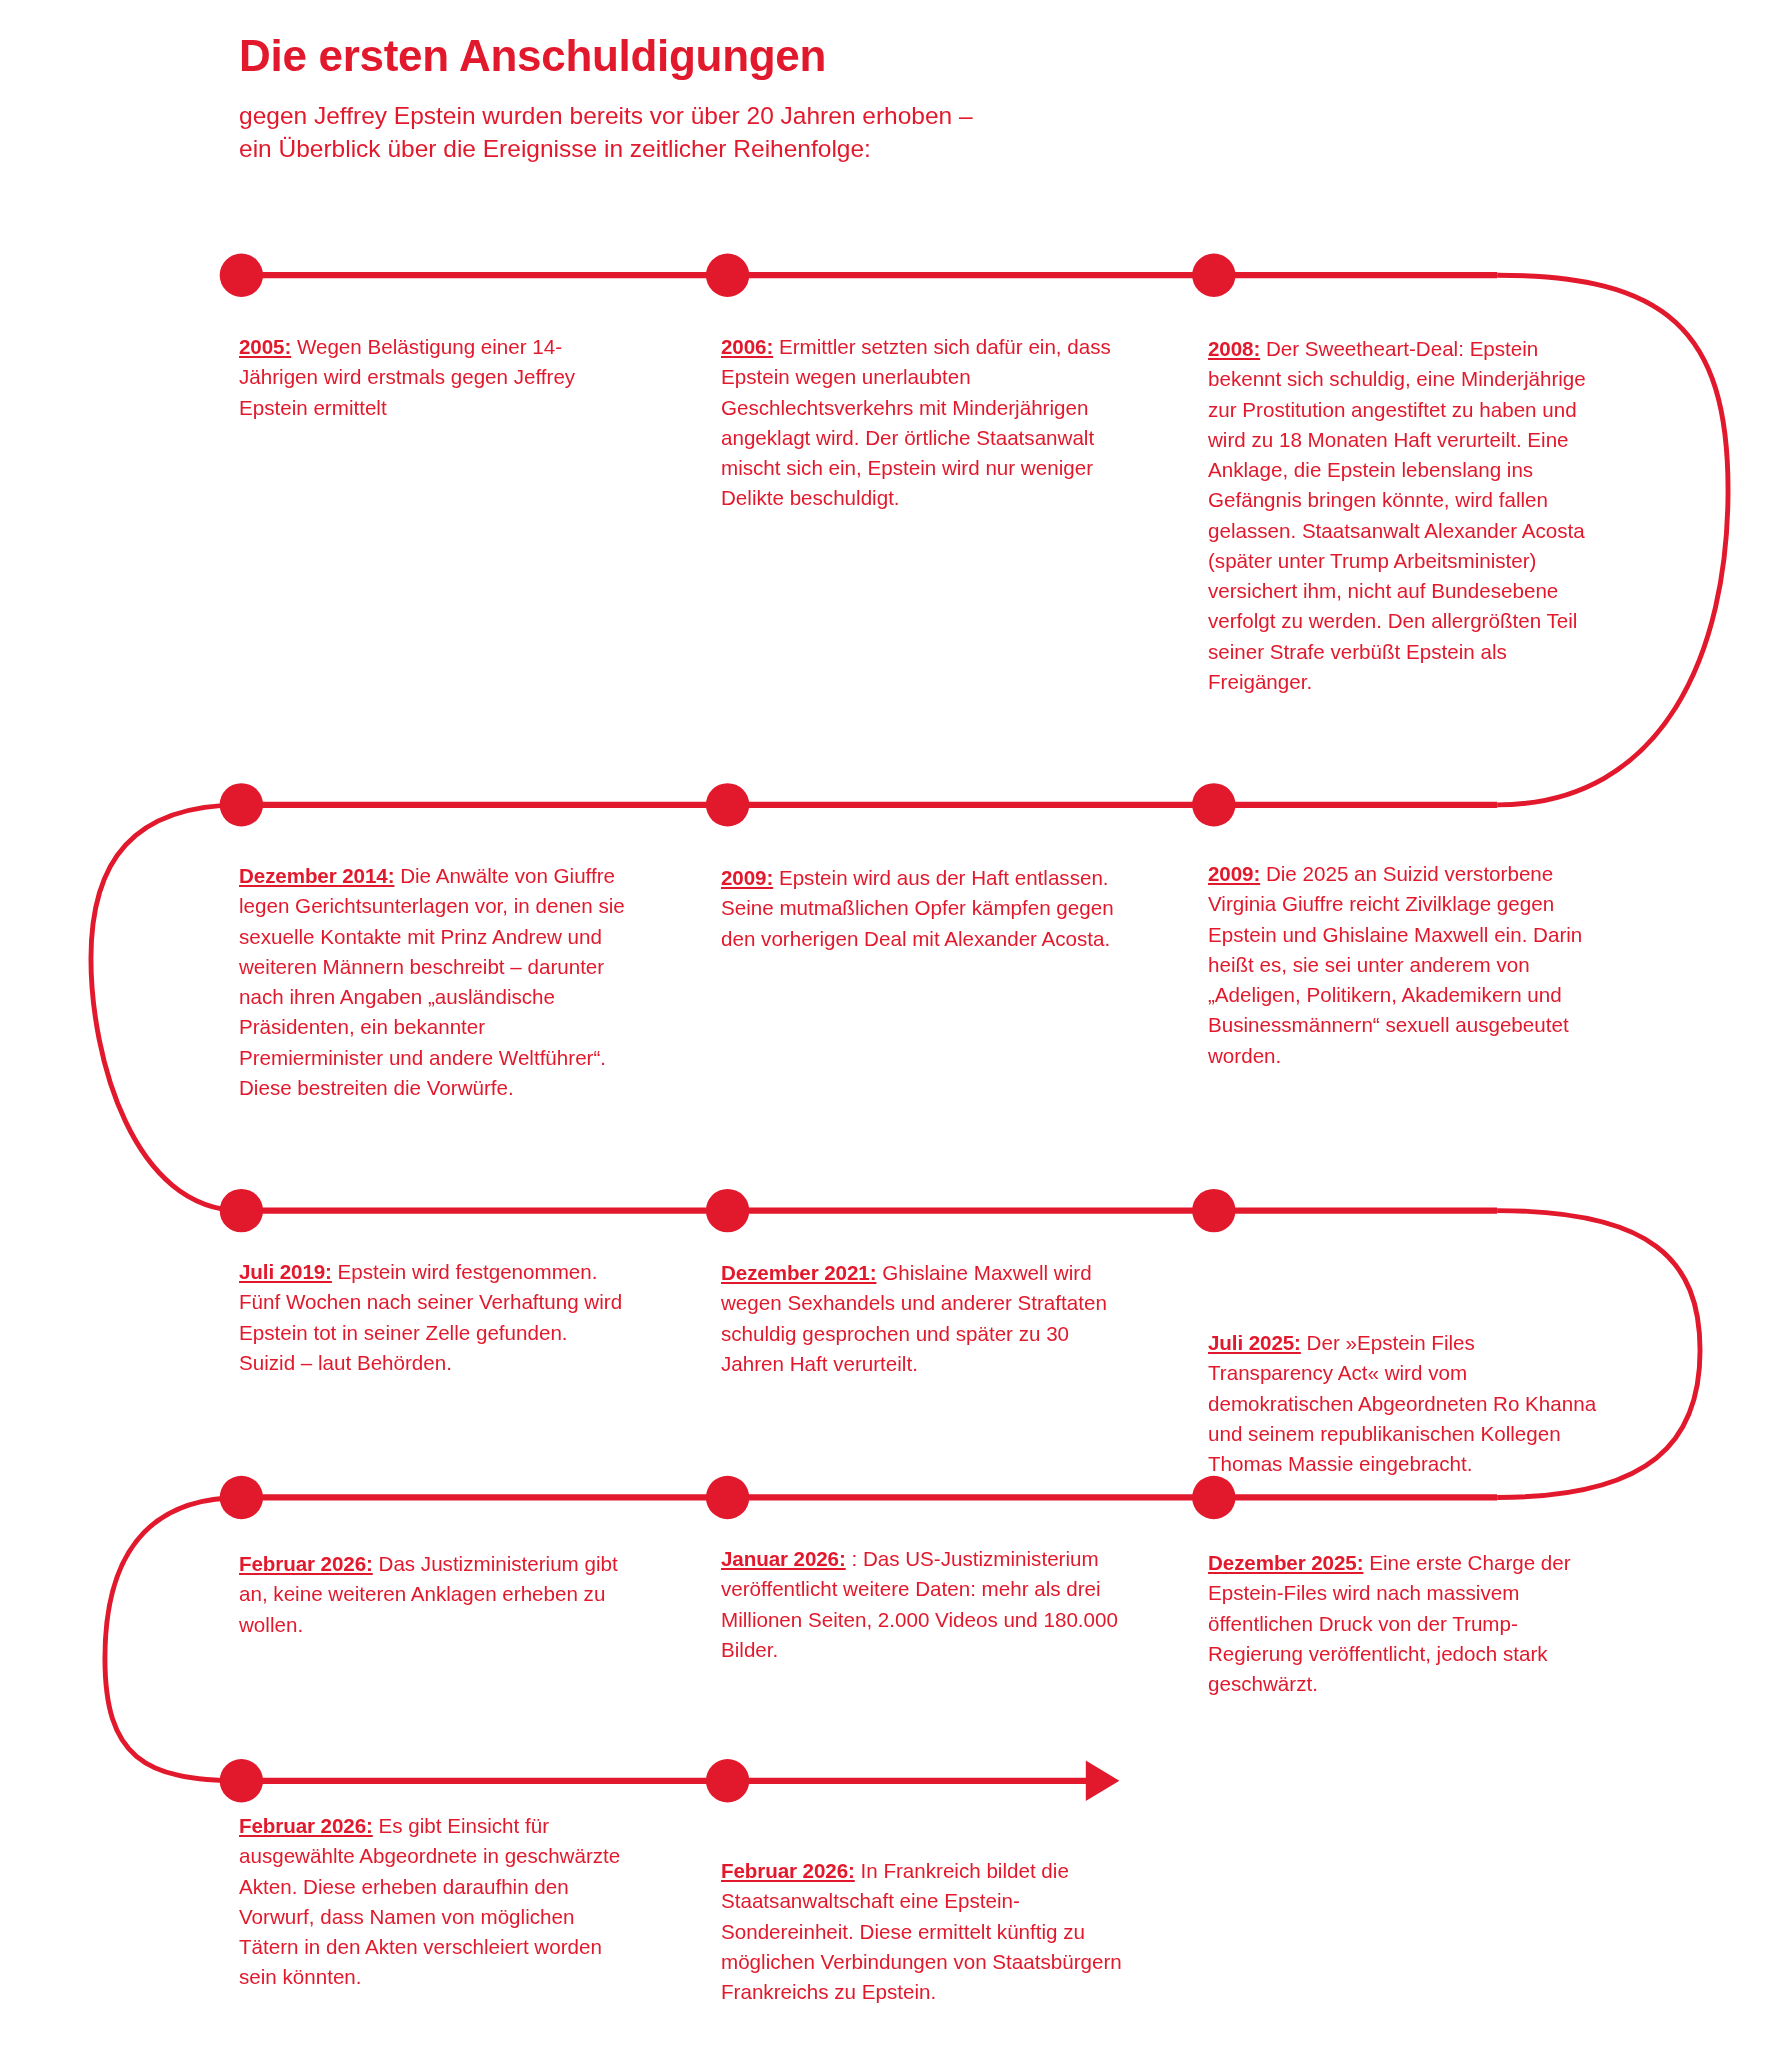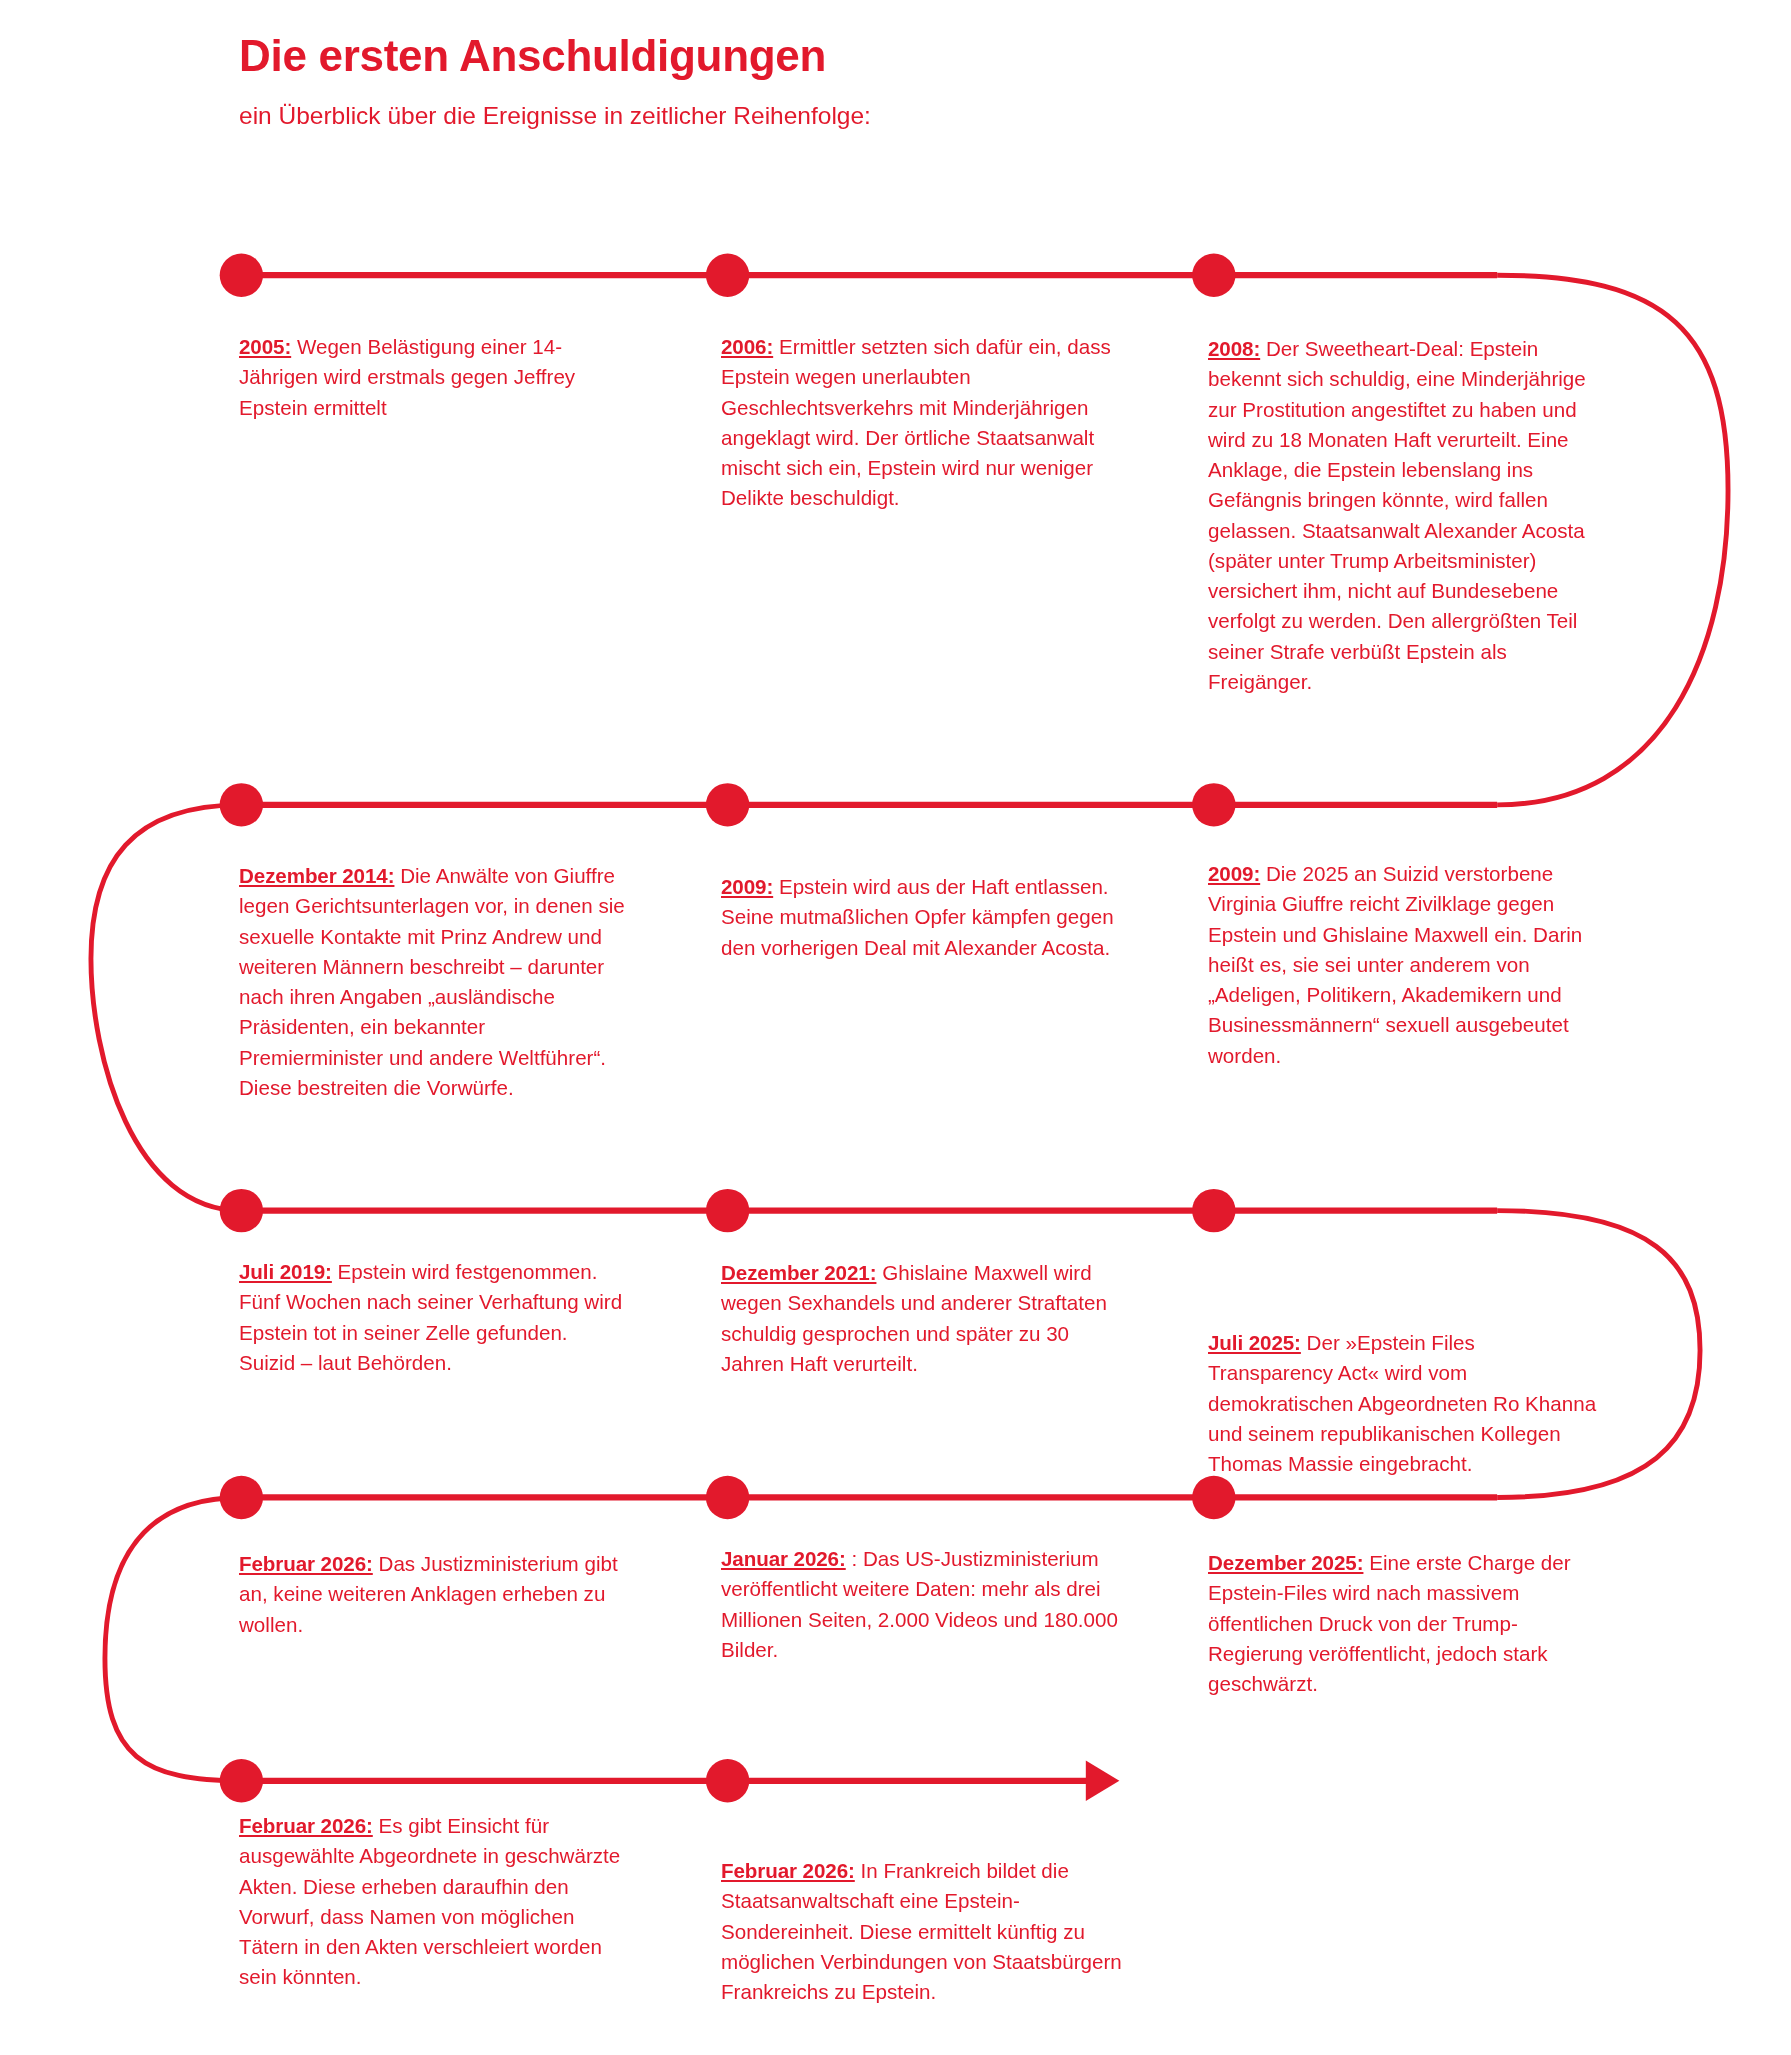--- a/index.html
+++ b/index.html
@@ -73,34 +73,35 @@
   .col-3 { left: 1208px; width: 392px; }
 
   
   .row-1 { top: 332px; }
   .row-2 { top: 861px; }
   .row-3 { top: 1257px; }
   .row-4 { top: 1549px; }
   .row-5 { top: 1811px; }
 
   .row-1.col-3 { top: 334px; }
-  .row-2.col-2 { top: 863px; margin-top: 9px; }
+  .row-2.col-2 { top: 863px; }
   .row-2.col-3 { top: 859px; }
   .row-3.col-2 { top: 1258px; }
   .row-3.col-3 { top: 1328px; }
   .row-4.col-2 { top: 1544px; }
   .row-4.col-3 { top: 1548px; }
   .row-5.col-2 { top: 1812px; margin-top: 44px; }
 </style>
 </head>
 <body>
 
 <div class="header">
   <h1 class="title">Die ersten Anschuldigungen</h1>
   <p class="subtitle">
+    <span>gegen Jeffrey Epstein wurden bereits vor über 20 Jahren erhoben –</span>
     <span>ein Überblick über die Ereignisse in zeitlicher Reihenfolge:</span>
   </p>
 </div>
 
 <svg class="timeline-svg" viewBox="0 0 2560 2938">
   <g fill="none" stroke="#E2192C">
 
     <line x1="345" y1="393" x2="2140" y2="393" stroke-width="9"></line>
     <path d="M2140,393 C2380,393 2470,470 2470,700 C2470,930 2380,1150 2140,1150" stroke-width="7"></path>
 

